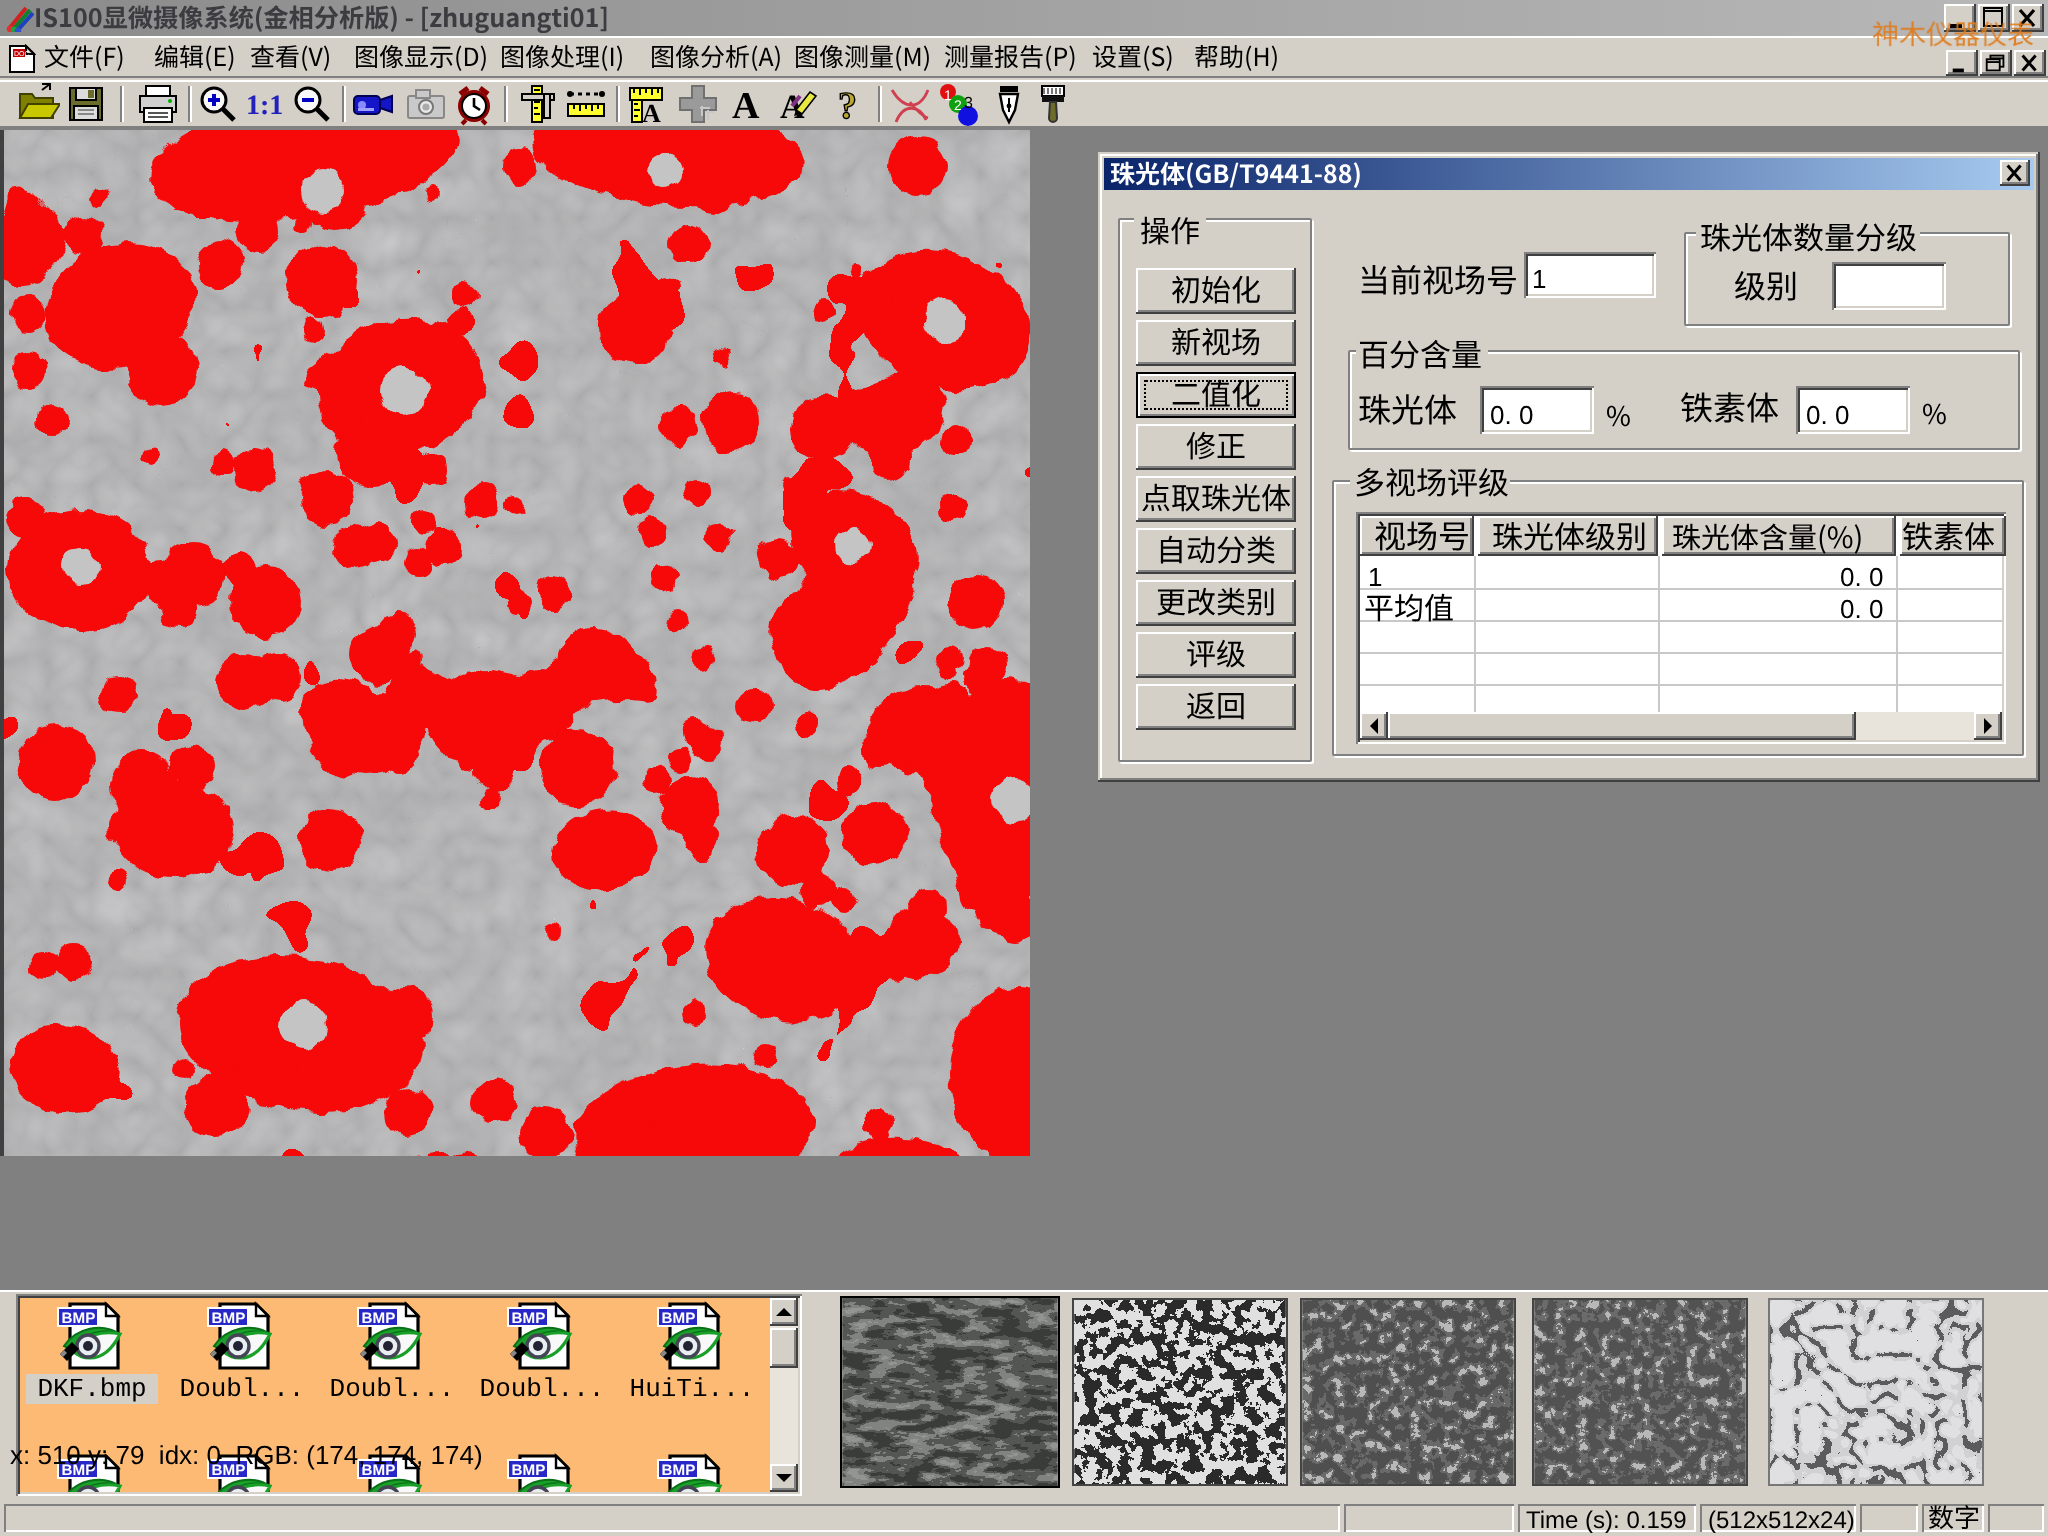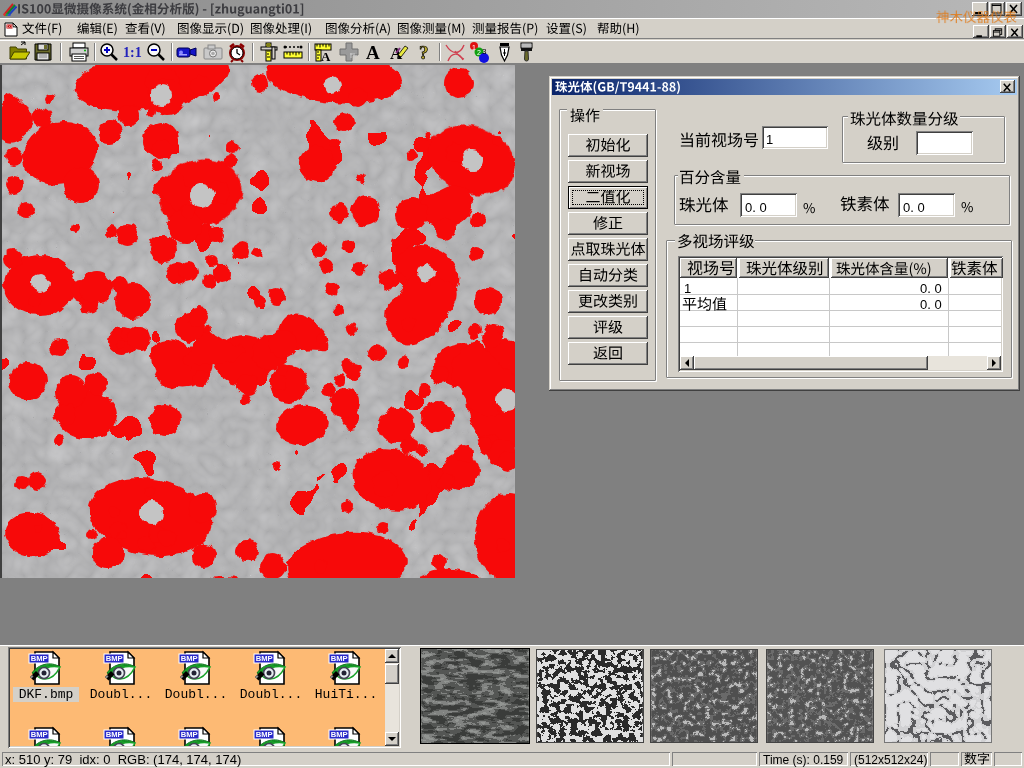--- a/index.html
+++ b/index.html
@@ -562,21 +562,21 @@
     <rect width="108" height="94" filter="url(#th5)"></rect>
   </svg>
 <div class="abs" style="left:0;top:750px;width:1024px;height:18px;background:#d4d0c8"></div>
 <div class="abs panel" style="left:2px;top:752px;width:668px;height:14px"></div>
 <div class="abs panel" style="left:672px;top:752px;width:85px;height:14px"></div>
 <div class="abs panel" style="left:759px;top:752px;width:89px;height:14px"></div>
 <div class="abs panel" style="left:850px;top:752px;width:78px;height:14px"></div>
 <div class="abs panel" style="left:930px;top:752px;width:29px;height:14px"></div>
 <div class="abs panel" style="left:961px;top:752px;width:31px;height:14px"></div>
 <div class="abs panel" style="left:994px;top:752px;width:28px;height:14px"></div>
-<div class="abs" style="left:5px;top:752px;font-size:13px">x: 510 y: 79&nbsp;&nbsp;idx: 0&nbsp;&nbsp;RGB: (174, 174, 174)</div>
+<div class="abs" style="left:5px;top:720px;font-size:13px">x: 510 y: 79&nbsp;&nbsp;idx: 0&nbsp;&nbsp;RGB: (174, 174, 174)</div>
 <div class="abs" style="left:763px;top:753px;font-size:12px">Time (s): 0.159</div>
 <div class="abs" style="left:854px;top:753px;font-size:12px">(512x512x24)</div>
 <svg id="cjk" width="1024" height="768" style="position:absolute;left:0;top:0;z-index:60;pointer-events:none">
     <defs>
       <path id="b0049" d="M91.0 0.0H239.0V741.0H91.0Z"></path>
       <path id="b0053" d="M312.0 -14.0C483.0 -14.0 584.0 89.0 584.0 210.0C584.0 317.0 525.0 375.0 435.0 412.0L338.0 451.0C275.0 477.0 223.0 496.0 223.0 549.0C223.0 598.0 263.0 627.0 328.0 627.0C390.0 627.0 439.0 604.0 486.0 566.0L561.0 658.0C501.0 719.0 415.0 754.0 328.0 754.0C179.0 754.0 72.0 660.0 72.0 540.0C72.0 432.0 148.0 372.0 223.0 342.0L321.0 299.0C387.0 271.0 433.0 254.0 433.0 199.0C433.0 147.0 392.0 114.0 315.0 114.0C250.0 114.0 179.0 147.0 127.0 196.0L42.0 94.0C114.0 24.0 213.0 -14.0 312.0 -14.0Z"></path>
       <path id="b0031" d="M82.0 0.0H527.0V120.0H388.0V741.0H279.0C232.0 711.0 182.0 692.0 107.0 679.0V587.0H242.0V120.0H82.0Z"></path>
       <path id="b0030" d="M295.0 -14.0C446.0 -14.0 546.0 118.0 546.0 374.0C546.0 628.0 446.0 754.0 295.0 754.0C144.0 754.0 44.0 629.0 44.0 374.0C44.0 118.0 144.0 -14.0 295.0 -14.0ZM295.0 101.0C231.0 101.0 183.0 165.0 183.0 374.0C183.0 580.0 231.0 641.0 295.0 641.0C359.0 641.0 406.0 580.0 406.0 374.0C406.0 165.0 359.0 101.0 295.0 101.0Z"></path>
       <path id="b663E" d="M277.0 558.0H718.0V490.0H277.0ZM277.0 712.0H718.0V645.0H277.0ZM159.0 804.0V397.0H841.0V804.0ZM803.0 349.0C777.0 287.0 727.0 204.0 688.0 153.0L780.0 111.0C819.0 161.0 866.0 235.0 905.0 305.0ZM104.0 303.0C137.0 241.0 179.0 156.0 197.0 106.0L294.0 152.0C274.0 201.0 230.0 282.0 196.0 342.0ZM556.0 366.0V70.0H440.0V366.0H326.0V70.0H30.0V-45.0H970.0V70.0H669.0V366.0Z"></path>
       <path id="b5FAE" d="M185.0 850.0C151.0 788.0 81.0 708.0 18.0 659.0C37.0 637.0 65.0 592.0 78.0 567.0C155.0 628.0 238.0 723.0 292.0 810.0ZM324.0 324.0V210.0C324.0 144.0 317.0 61.0 259.0 -3.0C278.0 -17.0 319.0 -60.0 333.0 -82.0C408.0 -2.0 425.0 119.0 425.0 208.0V234.0H503.0V161.0C503.0 121.0 486.0 101.0 471.0 91.0C486.0 69.0 505.0 21.0 511.0 -5.0C527.0 15.0 553.0 38.0 687.0 121.0C679.0 141.0 668.0 179.0 663.0 206.0L596.0 168.0V324.0ZM756.0 551.0H832.0C823.0 463.0 810.0 383.0 789.0 311.0C770.0 377.0 757.0 448.0 747.0 522.0ZM287.0 461.0V360.0H623.0V391.0C638.0 372.0 652.0 351.0 660.0 339.0L684.0 376.0C697.0 304.0 713.0 236.0 734.0 174.0C694.0 100.0 640.0 40.0 567.0 -6.0C587.0 -26.0 621.0 -71.0 632.0 -93.0C694.0 -51.0 744.0 0.0 785.0 60.0C817.0 1.0 858.0 -48.0 908.0 -85.0C924.0 -55.0 960.0 -11.0 984.0 10.0C925.0 46.0 880.0 101.0 845.0 168.0C891.0 275.0 918.0 402.0 935.0 551.0H969.0V652.0H782.0C795.0 710.0 805.0 770.0 813.0 831.0L704.0 849.0C688.0 702.0 659.0 559.0 604.0 461.0ZM201.0 639.0C155.0 540.0 82.0 438.0 11.0 371.0C31.0 346.0 64.0 287.0 75.0 262.0C94.0 281.0 113.0 303.0 132.0 327.0V-90.0H241.0V484.0C262.0 519.0 280.0 553.0 297.0 587.0V512.0H628.0V765.0H548.0V607.0H504.0V850.0H417.0V607.0H374.0V765.0H297.0V605.0Z"></path>

